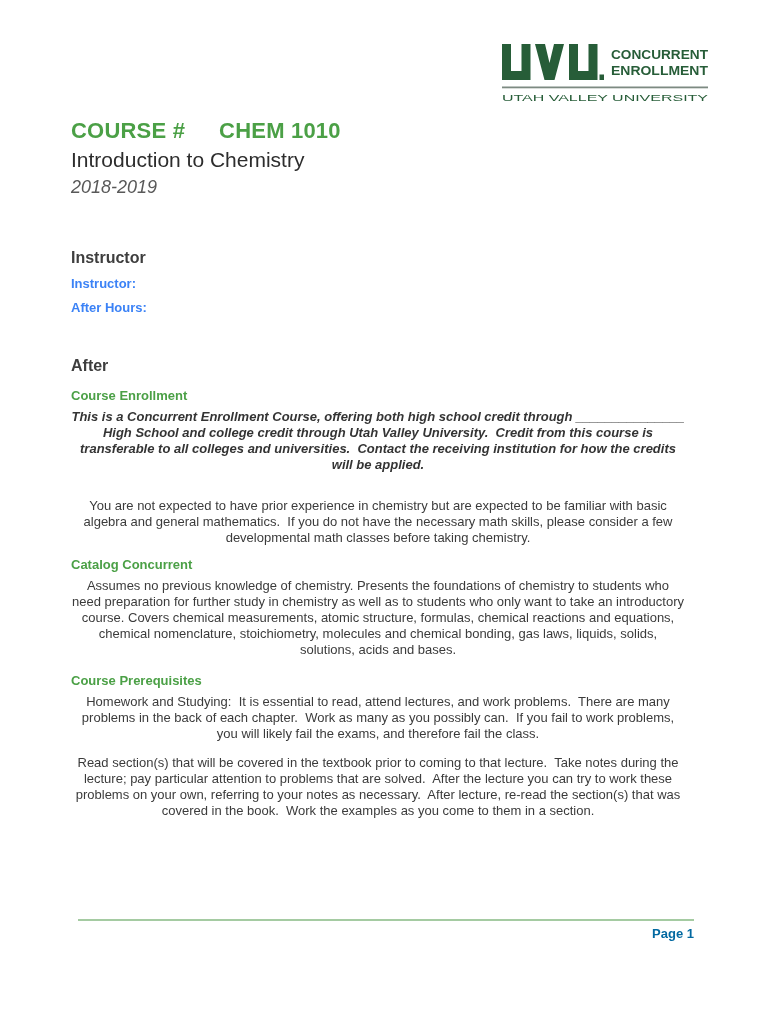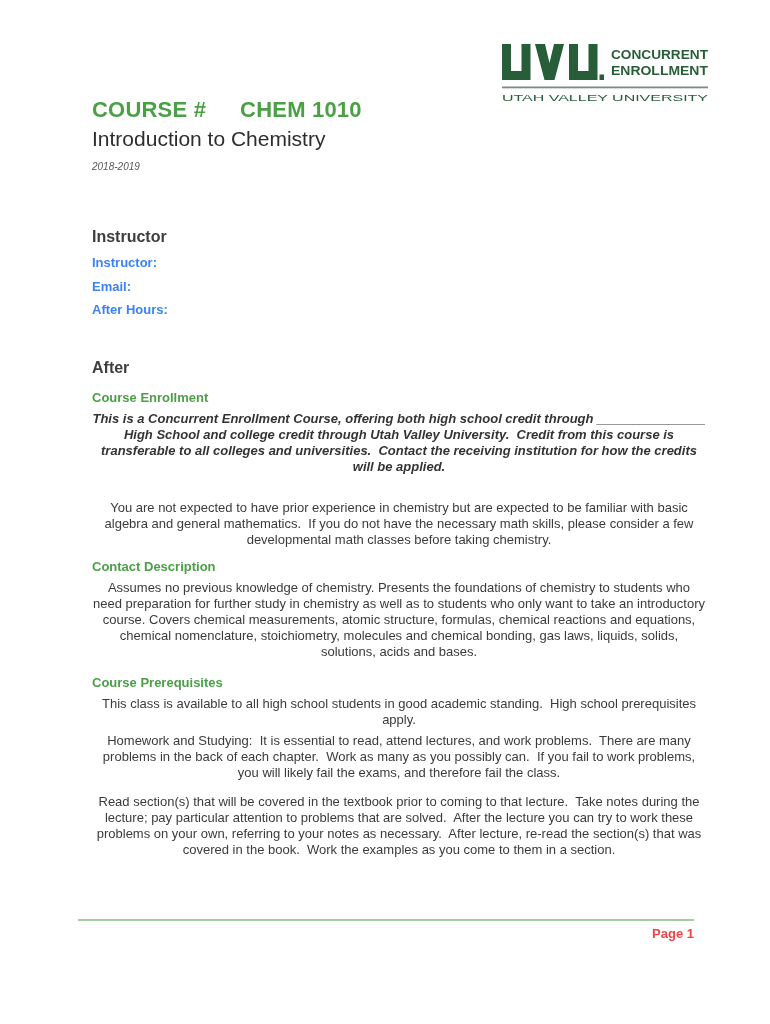--- a/index.html
+++ b/index.html
@@ -10,33 +10,33 @@
     color:#3b3b3b;
   }
   .page { position:absolute; inset:0; background:#ffffff; }
 
   
   .logo { position:absolute; top:44px; right:62px; width:206px; height:58px; }
   .logo svg { display:block; width:100%; height:100%; }
 
   
   .content {
-    position:absolute; left:92px; top:0; width:614px; padding-top:86px;margin-top:11px;
+    position:absolute; left:71px; top:0; width:614px; padding-top:118px;
   }
   .h1 {
     color:#4ba046; font-size:22px; font-weight:bold; line-height:26px;
     letter-spacing:0.2px;
   }
   .h1 .code { display:inline-block; margin-left:34px; }
   .h2 {
     margin-top:2px; color:#2d2d2d; font-size:21px; font-weight:normal;
     line-height:27px;
   }
   .year {
-    margin-top:6px; color:#595959; font-size:10px; font-style:italic;
+    margin-top:6px; color:#595959; font-size:18px; font-style:italic;
     line-height:17px;
   }
   .section-heading {
     color:#3e3e3e; font-size:16px; font-weight:bold; line-height:20px;
   }
   .sh-instructor { margin-top:52px; }
   .sh-course     { margin-top:40px; }
   .field-label {
     color:#3b82f6; font-size:13px; font-weight:bold; line-height:16px;
     margin-top:7.5px;
@@ -56,21 +56,21 @@
   .mt-sub-lg     { margin-top:15px; }
   .mt-para-mid   { margin-top:13px; }
 
   
   .footer {
     position:absolute; left:78px; right:76px; top:919px;
     border-top:2px solid #a5cba2;
   }
   .page-number {
     margin-top:5px; text-align:right; font-size:13px; font-weight:bold;
-    color:#ef4444; line-height:16px;
+    color:#0369a1; line-height:16px;
   }
 </style>
 </head>
 <body>
 
 <div class="page">
 
   <div class="logo">
     <svg viewBox="0 0 206 58">
       <g fill="#275d38">
@@ -94,35 +94,33 @@
 
     <div class="h1">
       <span>COURSE #</span><span class="code">CHEM 1010</span>
     </div>
     <div class="h2">Introduction to Chemistry</div>
     <div class="year">2018-2019</div>
 
     <div class="section-heading sh-instructor">Instructor</div>
 
     <div class="field-label first">Instructor:</div>
-    <div class="field-label">Email:</div>
     <div class="field-label">After Hours:</div>
 
     <div class="section-heading sh-course">After</div>
 
     <div class="green-subheading mt-sub-desc">Course Enrollment</div>
     <div class="para bold-italic mt-para-tight">This is a Concurrent Enrollment Course, offering both high school credit through _______________ High School and college credit through Utah Valley University.  Credit from this course is transferable to all colleges and universities.  Contact the receiving institution for how the credits will be applied.</div>
 
     <div class="para mt-para-gap">You are not expected to have prior experience in chemistry but are expected to be familiar with basic algebra and general mathematics.  If you do not have the necessary math skills, please consider a few developmental math classes before taking chemistry.</div>
 
-    <div class="green-subheading mt-sub">Contact Description</div>
+    <div class="green-subheading mt-sub">Catalog Concurrent</div>
     <div class="para mt-para-tight">Assumes no previous knowledge of chemistry. Presents the foundations of chemistry to students who need preparation for further study in chemistry as well as to students who only want to take an introductory course. Covers chemical measurements, atomic structure, formulas, chemical reactions and equations, chemical nomenclature, stoichiometry, molecules and chemical bonding, gas laws, liquids, solids, solutions, acids and bases.</div>
 
     <div class="green-subheading mt-sub-lg">Course Prerequisites</div>
-    <div class="para mt-para-tight">This class is available to all high school students in good academic standing.  High school prerequisites apply.</div>
 
     <div class="para mt-para-tight">Homework and Studying:  It is essential to read, attend lectures, and work problems.  There are many problems in the back of each chapter.  Work as many as you possibly can.  If you fail to work problems, you will likely fail the exams, and therefore fail the class.</div>
     <div class="para mt-para-mid">Read section(s) that will be covered in the textbook prior to coming to that lecture.  Take notes during the lecture; pay particular attention to problems that are solved.  After the lecture you can try to work these problems on your own, referring to your notes as necessary.  After lecture, re-read the section(s) that was covered in the book.  Work the examples as you come to them in a section.</div>
 
   </div>
 
   <div class="footer">
     <div class="page-number">Page 1</div>
   </div>
 

